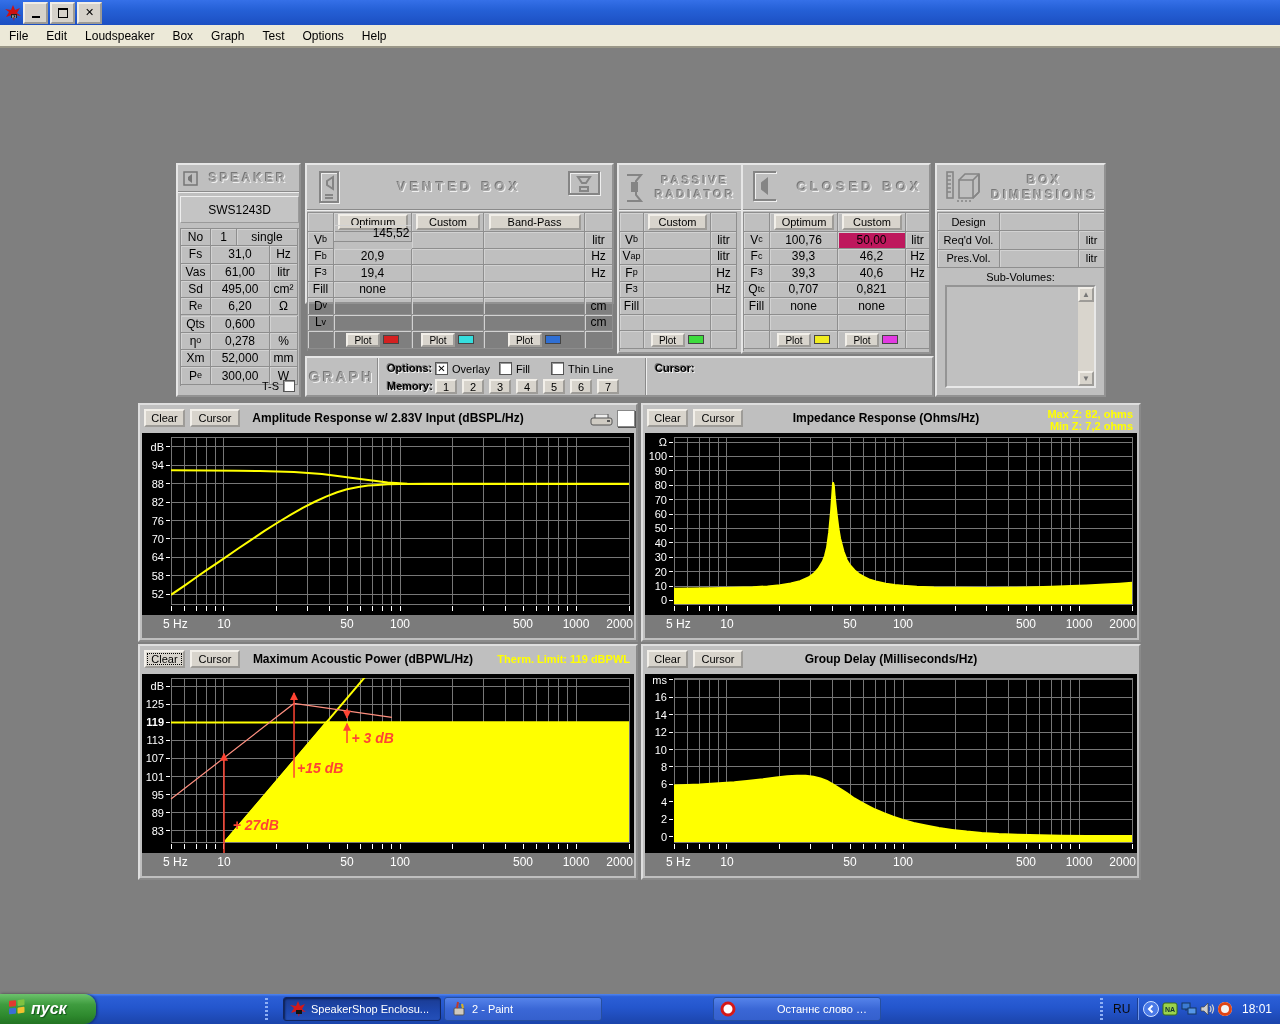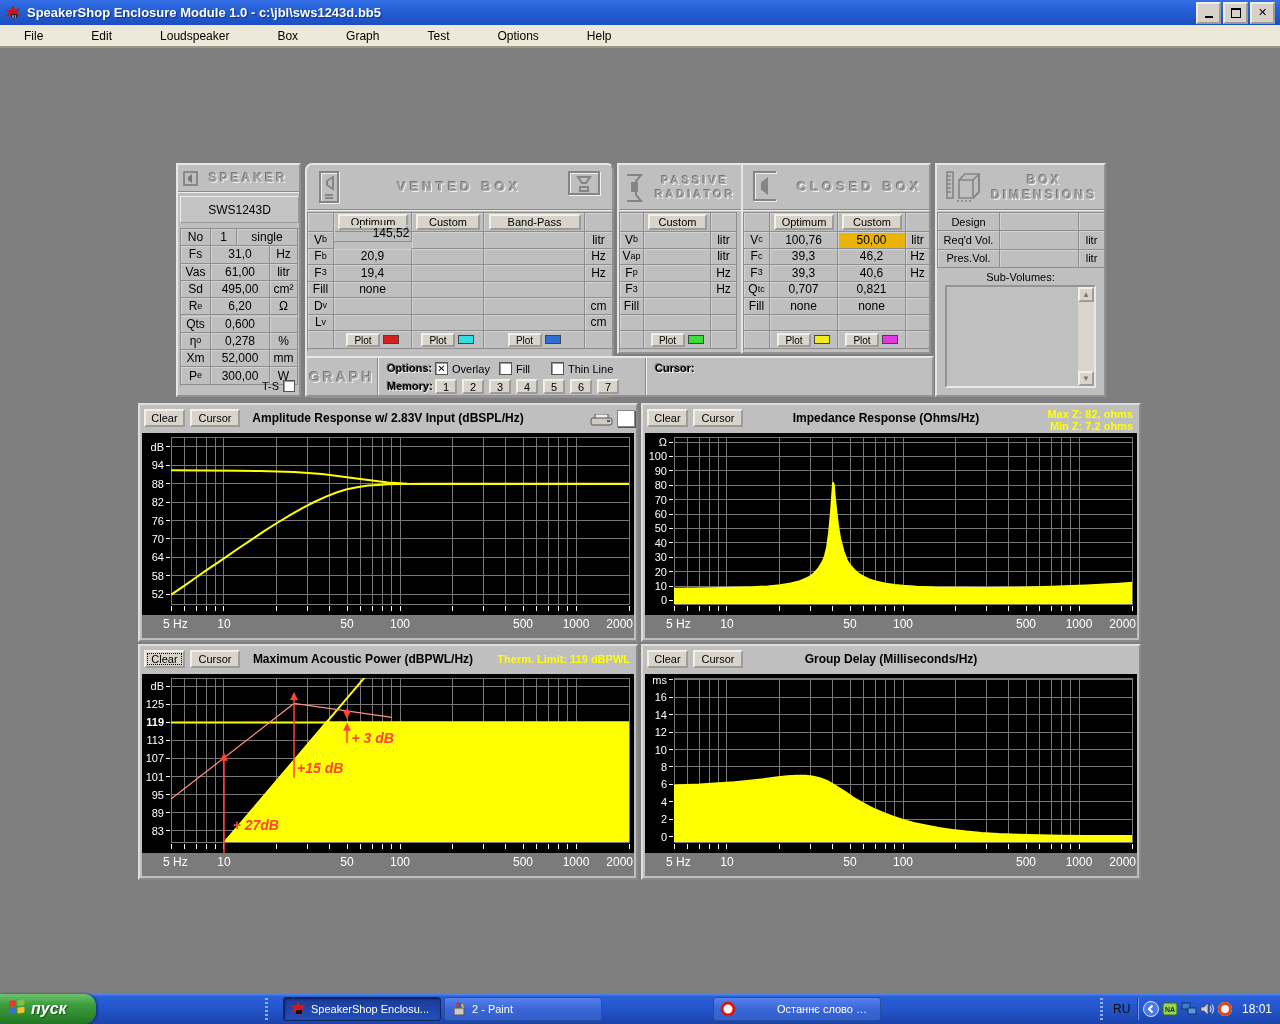--- a/index.html
+++ b/index.html
@@ -11,34 +11,34 @@
     display:flex;align-items:center;padding:0 5px;box-sizing:border-box;}
   .title-text{color:#fff;font-weight:bold;font-size:13px;margin-left:6px;flex:1;text-shadow:1px 1px 1px #10307a;
     white-space:nowrap;overflow:hidden;}
   .winbtn{width:21px;height:18px;background:#d6d2ca;border:2px outset #f0ede6;margin-left:2px;
     display:flex;align-items:center;justify-content:center;font-size:11px;font-weight:bold;color:#000;cursor:default;}
   .glyph-min{width:8px;height:2px;background:#000;margin-top:8px;}
   .glyph-restore{width:8px;height:7px;border:1px solid #000;border-top:2px solid #000;background:#d6d2ca;position:relative;}
   
   .menubar{position:absolute;top:25px;left:0;right:0;height:21px;background:#ece9d8;
     border-bottom:2px solid #9a9788;display:flex;align-items:center;font-size:12px;color:#000;}
-  .menu-item{padding:2px 24px;}
+  .menu-item{padding:2px 9px;}
   
   .panel{position:absolute;background:#bfbfbf;border:2px outset #e6e6e6;box-sizing:border-box;}
   .embossed{font-weight:bold;color:#a8a8a8;text-shadow:-1px -1px 0 #767676,1px 1px 0 #f0f0f0;}
   .groove{position:absolute;left:0;right:0;height:0;border-top:1px solid #8a8a8a;border-bottom:1px solid #eeeeee;}
   .btn{position:absolute;background:#d8d4cc;border:2px outset #f2efe9;font-size:11px;color:#000;
     display:flex;align-items:center;justify-content:center;box-sizing:border-box;padding:0;
     font-family:"Liberation Sans","DejaVu Sans",sans-serif;cursor:default;}
   .btn.focused{outline:1px dotted #000;outline-offset:-4px;}
   .tbl{position:absolute;border-top:1px solid #8e8e8e;border-left:1px solid #8e8e8e;}
   .cell{position:absolute;box-sizing:border-box;border-right:1px solid #8e8e8e;border-bottom:1px solid #8e8e8e;
     box-shadow:inset 1px 1px 0 #d2d2d2;display:flex;align-items:center;justify-content:center;
     font-size:12px;color:#000;overflow:hidden;}
-  .cell.white{background:#eab308;}
+  .cell.white{background:#be185d;}
   .cell sub{font-size:9px;line-height:1;}
   .swatch{position:absolute;width:16px;height:9px;border:1px solid #444;box-sizing:border-box;}
   .cb{position:absolute;width:13px;height:13px;background:#fff;border:1px solid #555;box-shadow:inset 1px 1px 0 #999;
     display:flex;align-items:center;justify-content:center;font-size:10px;font-weight:bold;color:#000;box-sizing:border-box;}
   .lbl{position:absolute;font-size:11px;color:#000;white-space:nowrap;}
   .hdr-title{position:absolute;text-align:center;letter-spacing:3px;font-size:12px;}
   
   .chart-panel{position:absolute;background:#bfbfbf;border:2px outset #dedede;box-sizing:border-box;}
   .chart-header{position:absolute;top:0;left:0;right:0;height:28px;}
   .chart-title{position:absolute;left:100px;right:100px;top:6px;text-align:center;font-weight:bold;font-size:12px;color:#000;white-space:nowrap;}
@@ -75,21 +75,20 @@
 <div class="screen">
 
   <div class="titlebar">
     <span style="width:16px;height:16px;display:inline-block;">
       <svg width="16" height="16" viewBox="0 0 16 16">
           <polygon points="8,0 10,5 15,3 12,8 16,11 10,10 9,16 7,10 1,12 4,7 0,4 6,5" fill="#cc1111"></polygon>
           <rect x="6" y="9" width="6" height="4" fill="#222"></rect>
           <text x="7" y="13" font-size="4" fill="#fff">KI</text>
         </svg>
     </span>
-    <span class="title-text">SpeakerShop Enclosure Module 1.0 - c:\jbl\sws1243d.bb5</span>
     <span class="winbtn">
         <span class="glyph-min"></span>
       </span>
     <span class="winbtn">
         <span class="glyph-restore"></span>
       </span>
     <span class="winbtn">
         <span>✕</span>
       </span>
   </div>
@@ -170,21 +169,21 @@
         </div>
         <div class="cell" style="left: 30px; top: 138.4px; width: 59px; height: 17.3px;">300,00</div>
         <div class="cell" style="left: 89px; top: 138.4px; width: 28px; height: 17.3px;">W</div>
       </div>
     <div style="position:absolute;right:4px;bottom:2px;height:14px;display:flex;align-items:center;gap:4px;">
       <span class="lbl" style="position:static;">T-S</span>
       <span class="cb" style="position:static;width:12px;height:12px;"></span>
     </div>
   </div>
 
-  <div class="panel" style="left:305px;top:163px;width:309px;height:235px;border-radius:7px;">
+  <div class="panel" style="left:305px;top:163px;width:309px;height:141px;">
     <span style="position:absolute;left:8px;top:4px;">
       <svg width="38" height="38" viewBox="0 0 38 38">
           <g fill="none" stroke="#858585" stroke-width="2">
             <path d="M6 4 h18 v30 h-18 z" stroke="#efefef"></path>
             <path d="M5 3 h18 v30 h-18 z"></path>
             <polygon points="18,8 18,20 12,16 12,12"></polygon>
             <path d="M10 26 h8 M10 29 h8"></path>
           </g>
         </svg>
     </span>

